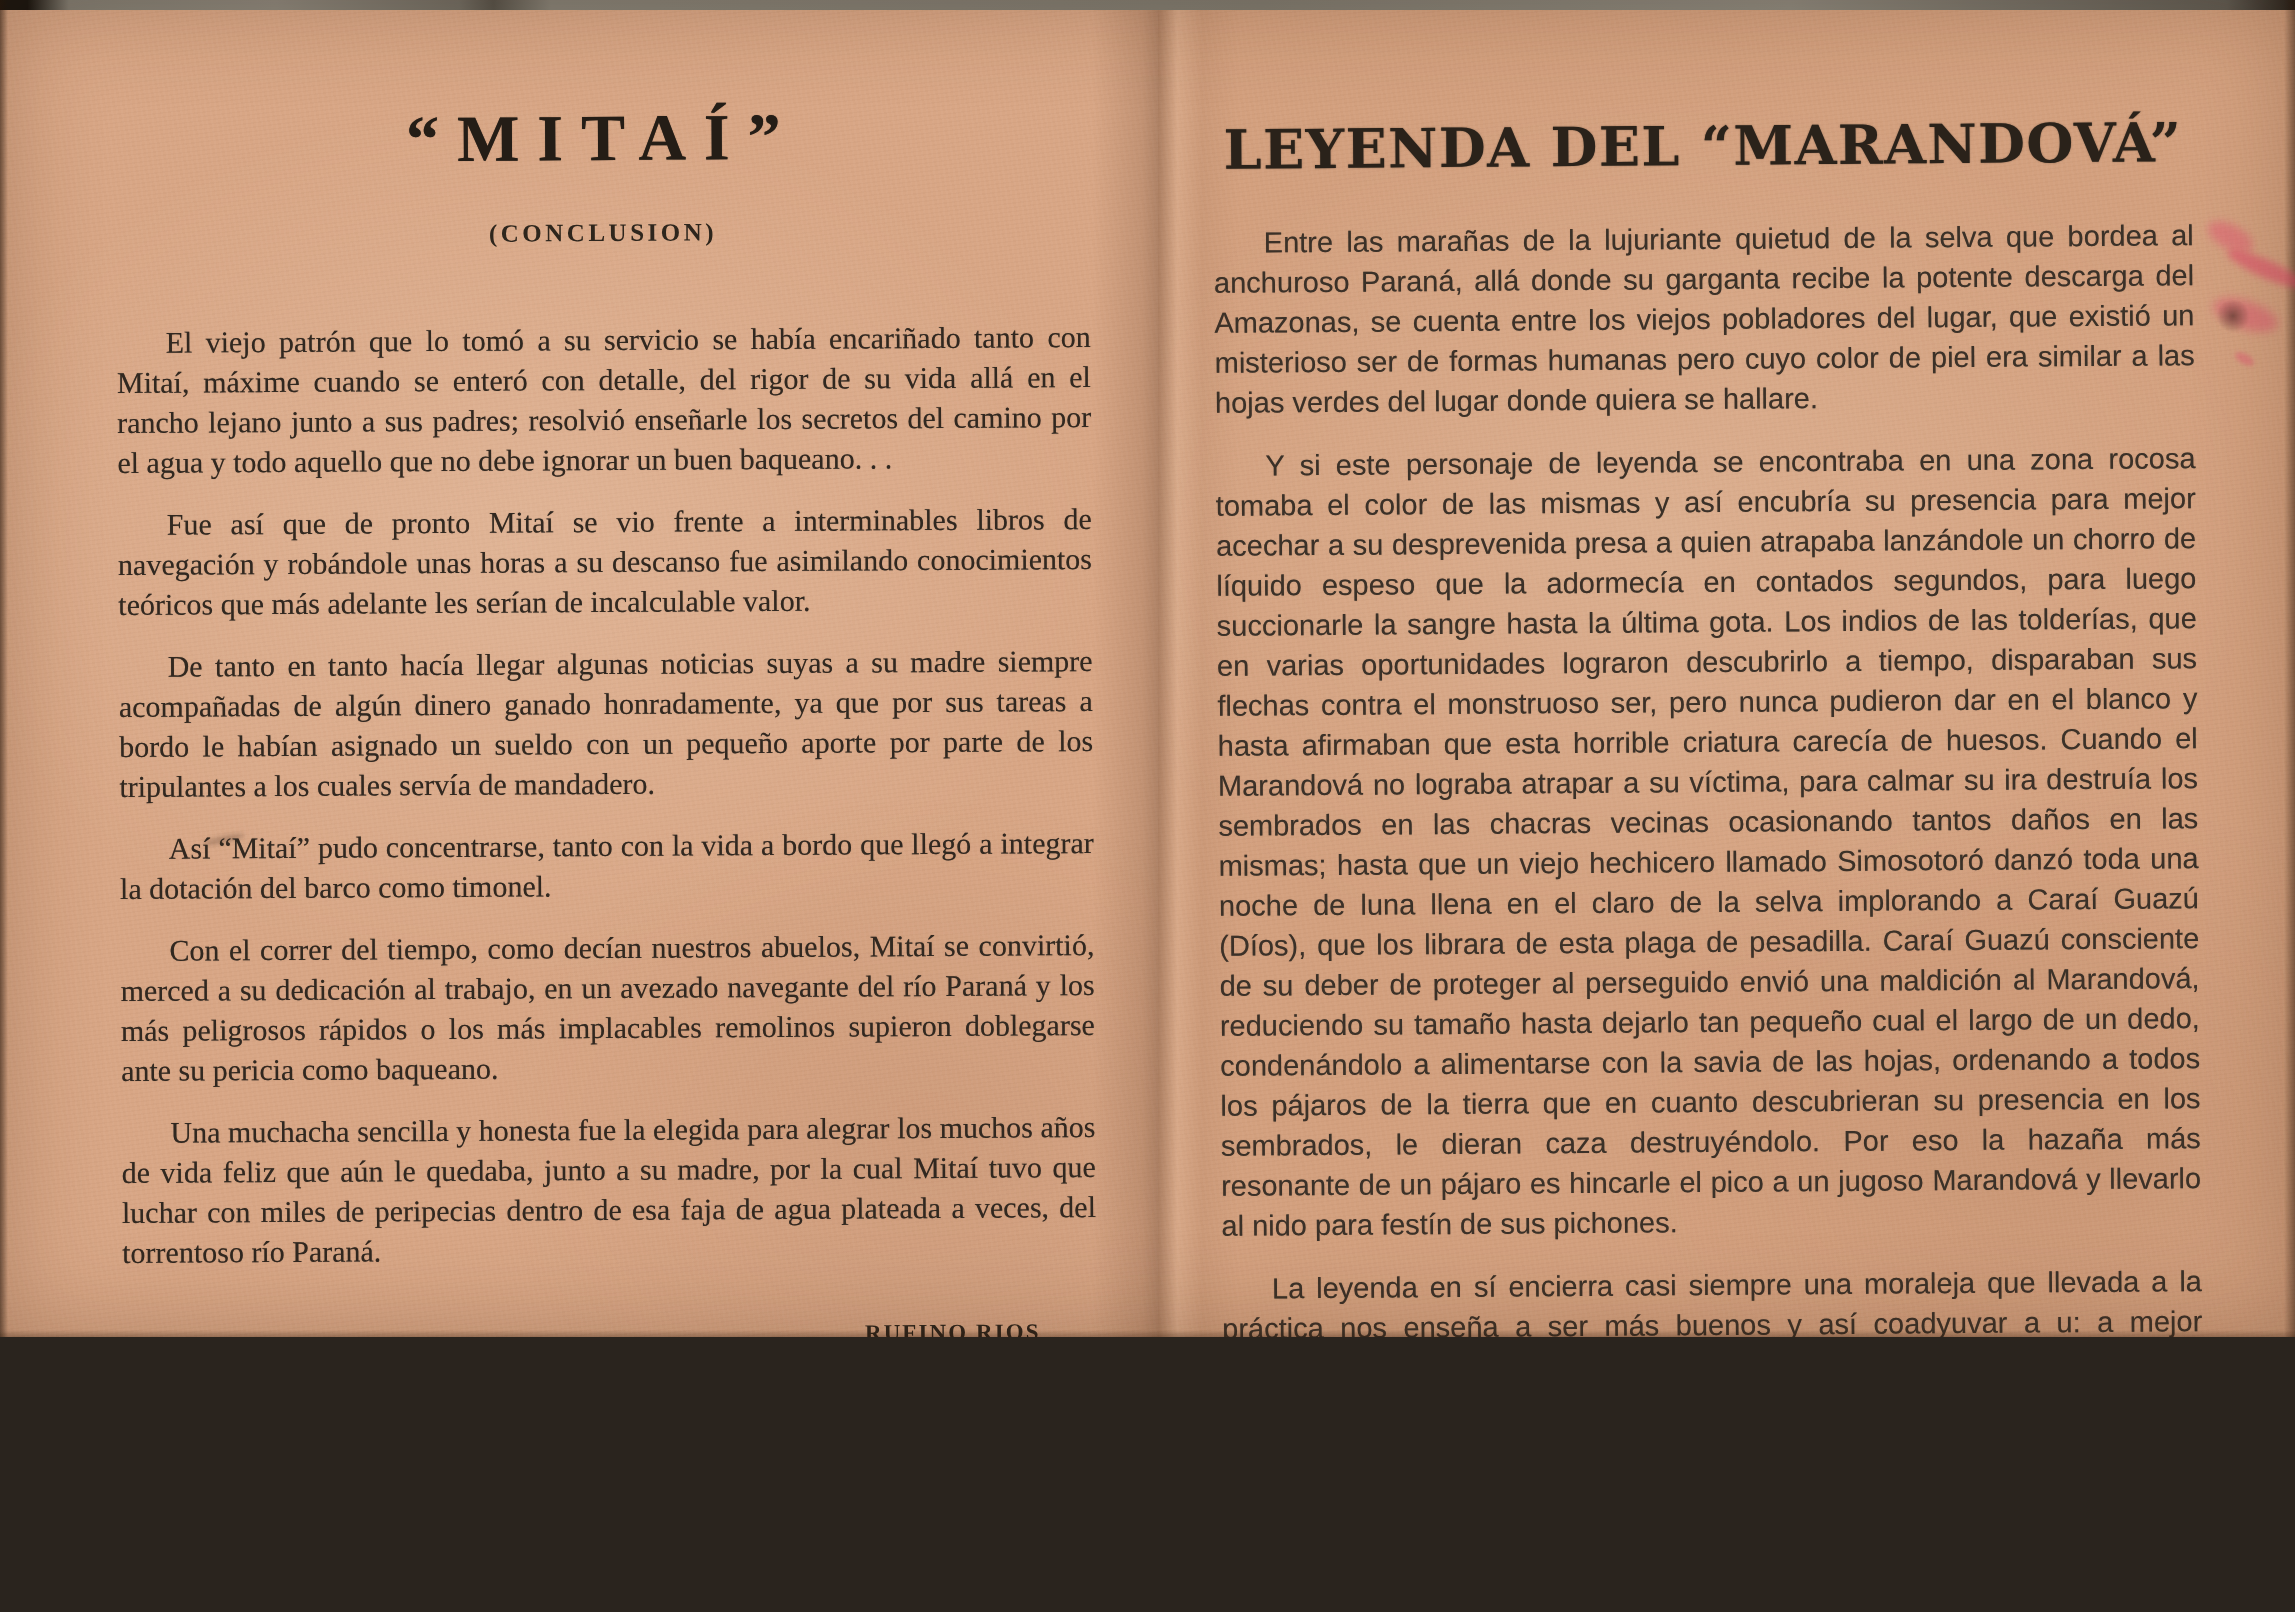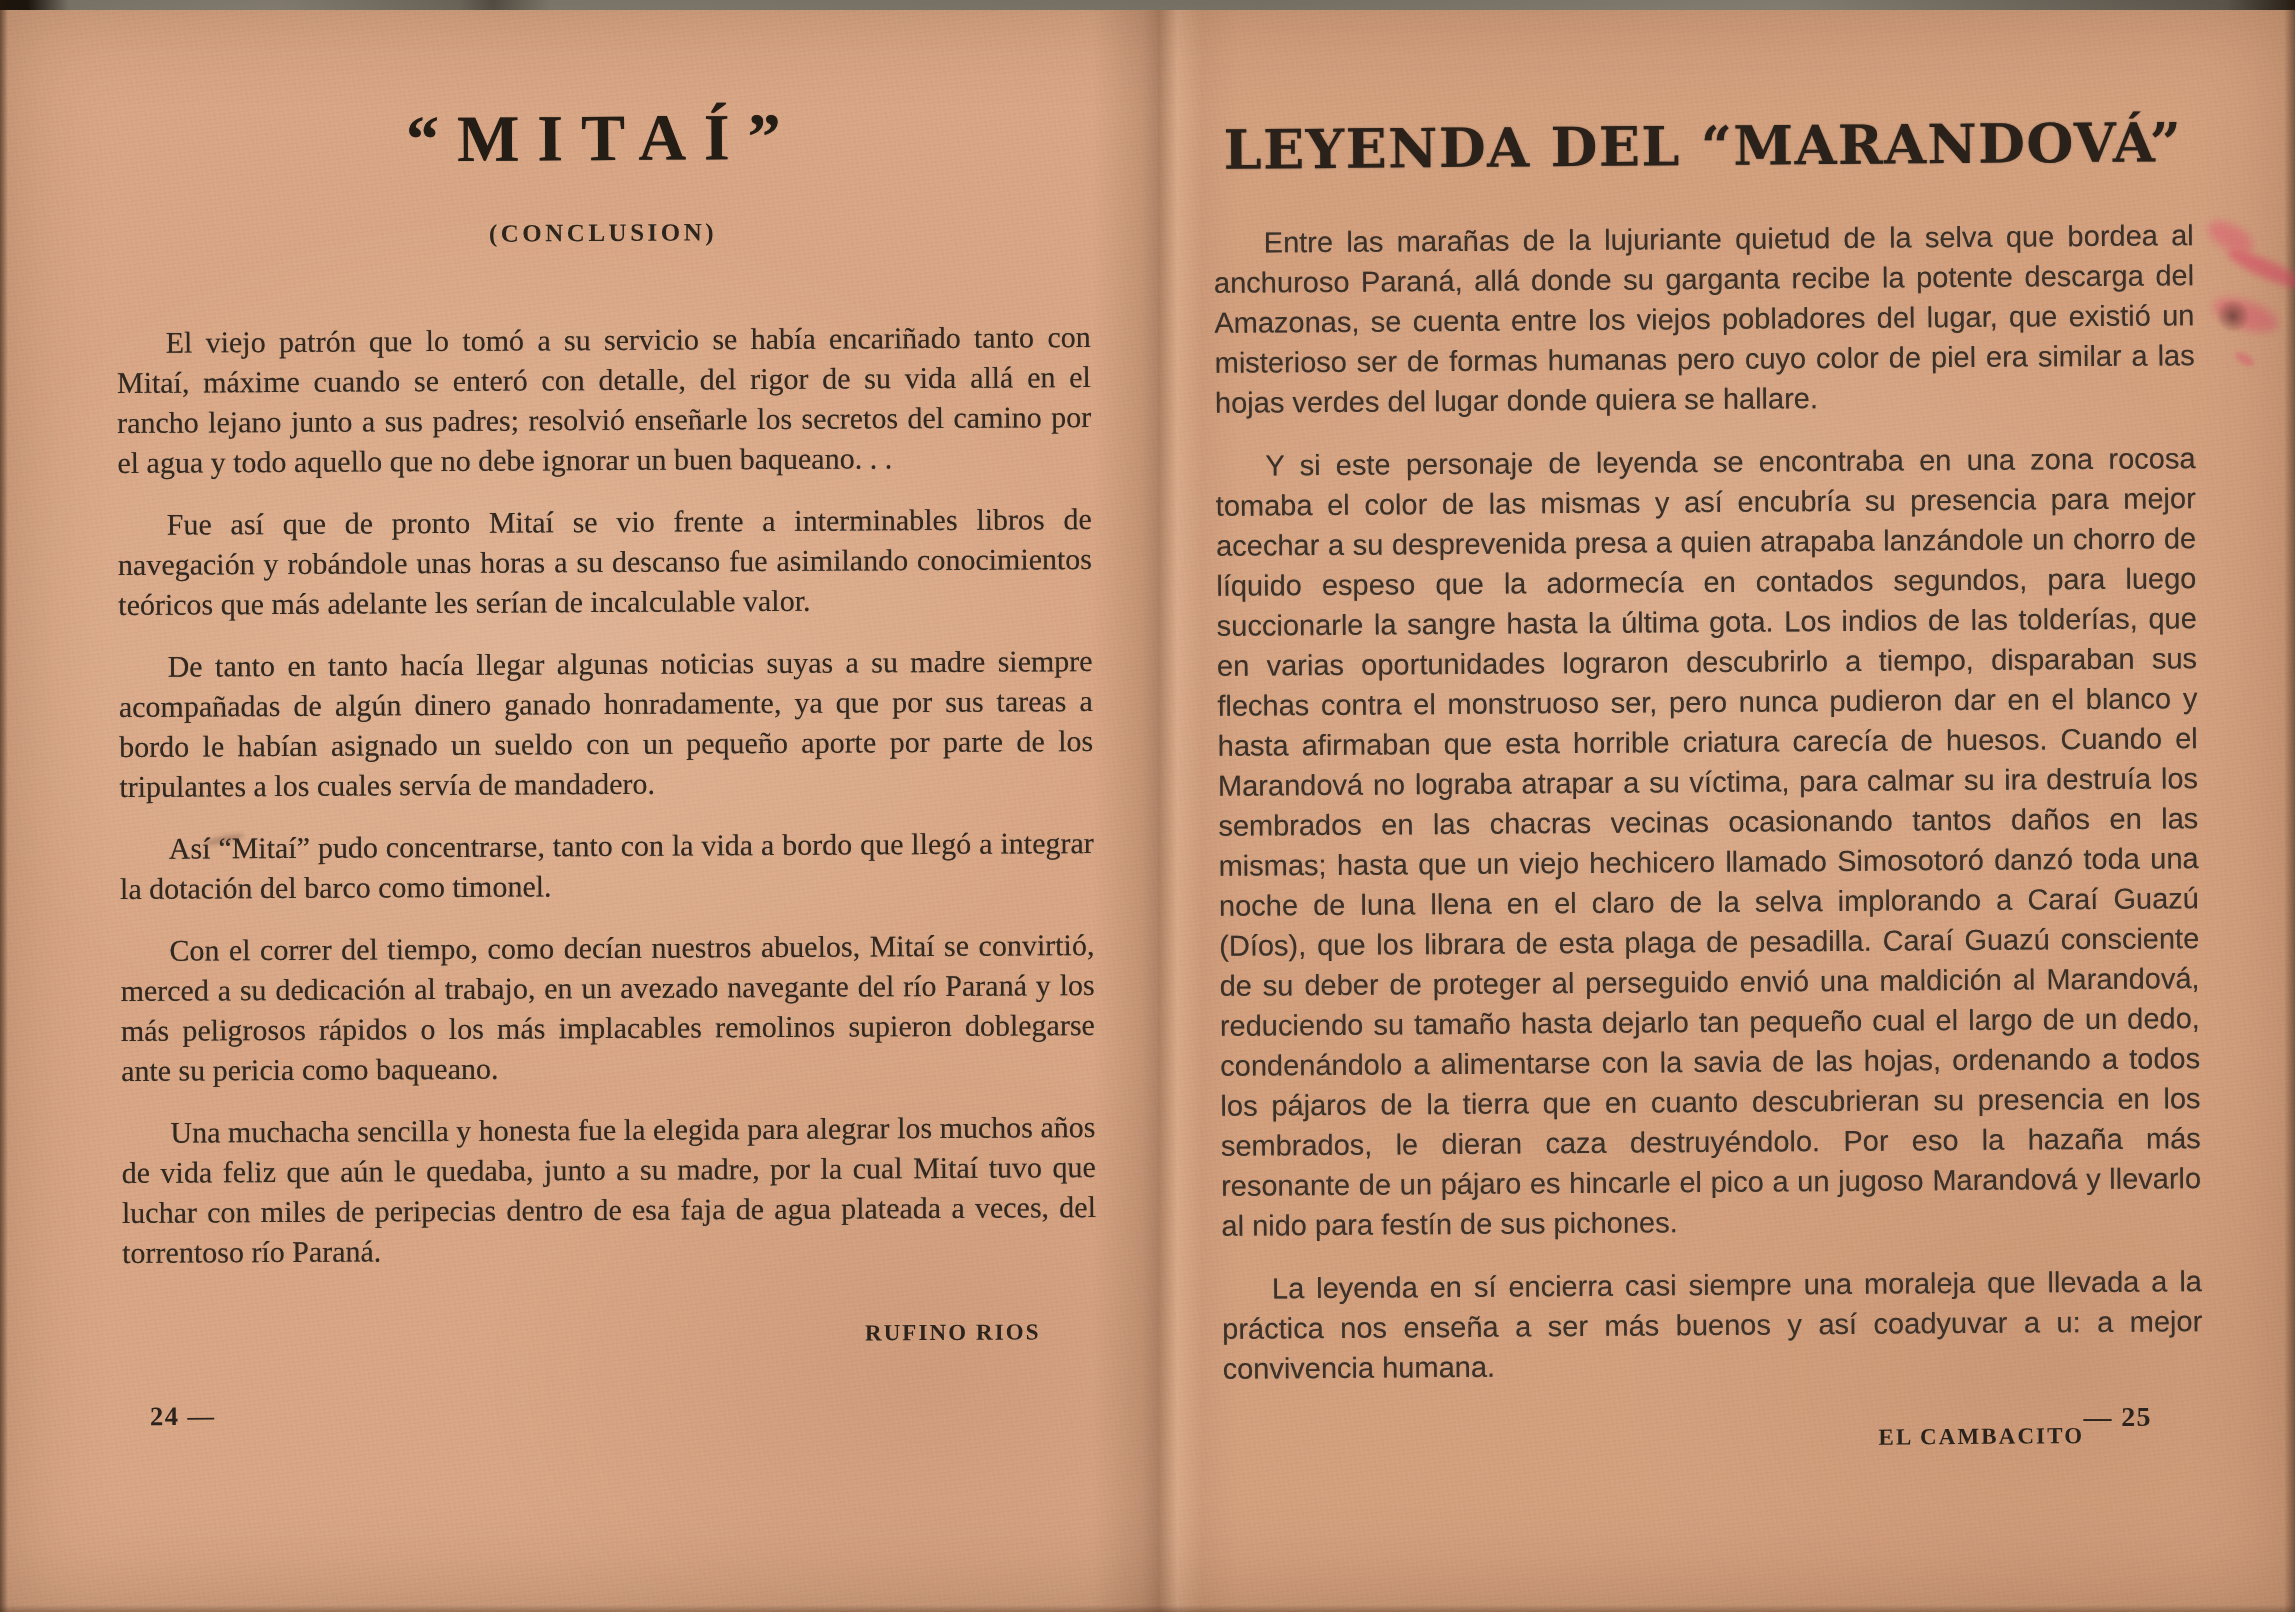--- a/index.html
+++ b/index.html
@@ -1,18 +1,18 @@
 <!DOCTYPE html>
 <html style="font-size:11.2px"><head>
 <meta charset="utf-8">
 <style>
   html,body{margin:0;padding:0;background:#2a241e;}
   .scan{
     position:relative;
-    width:2295px;height:1612px;
+    width:2295px;height:1337px;
     overflow:hidden;
     background:#fef9c3;
     font-family:"Liberation Serif","DejaVu Serif",serif;
   }
   
   .page{
     position:absolute;top:9.8px;bottom:0;
     background:
       radial-gradient(ellipse 840px 630px at 45% 40%, rgba(255,236,214,.20), rgba(255,236,214,0) 70%),
       radial-gradient(ellipse 630px 490px at 80% 85%, rgba(120,70,40,.10), rgba(120,70,40,0) 70%),

